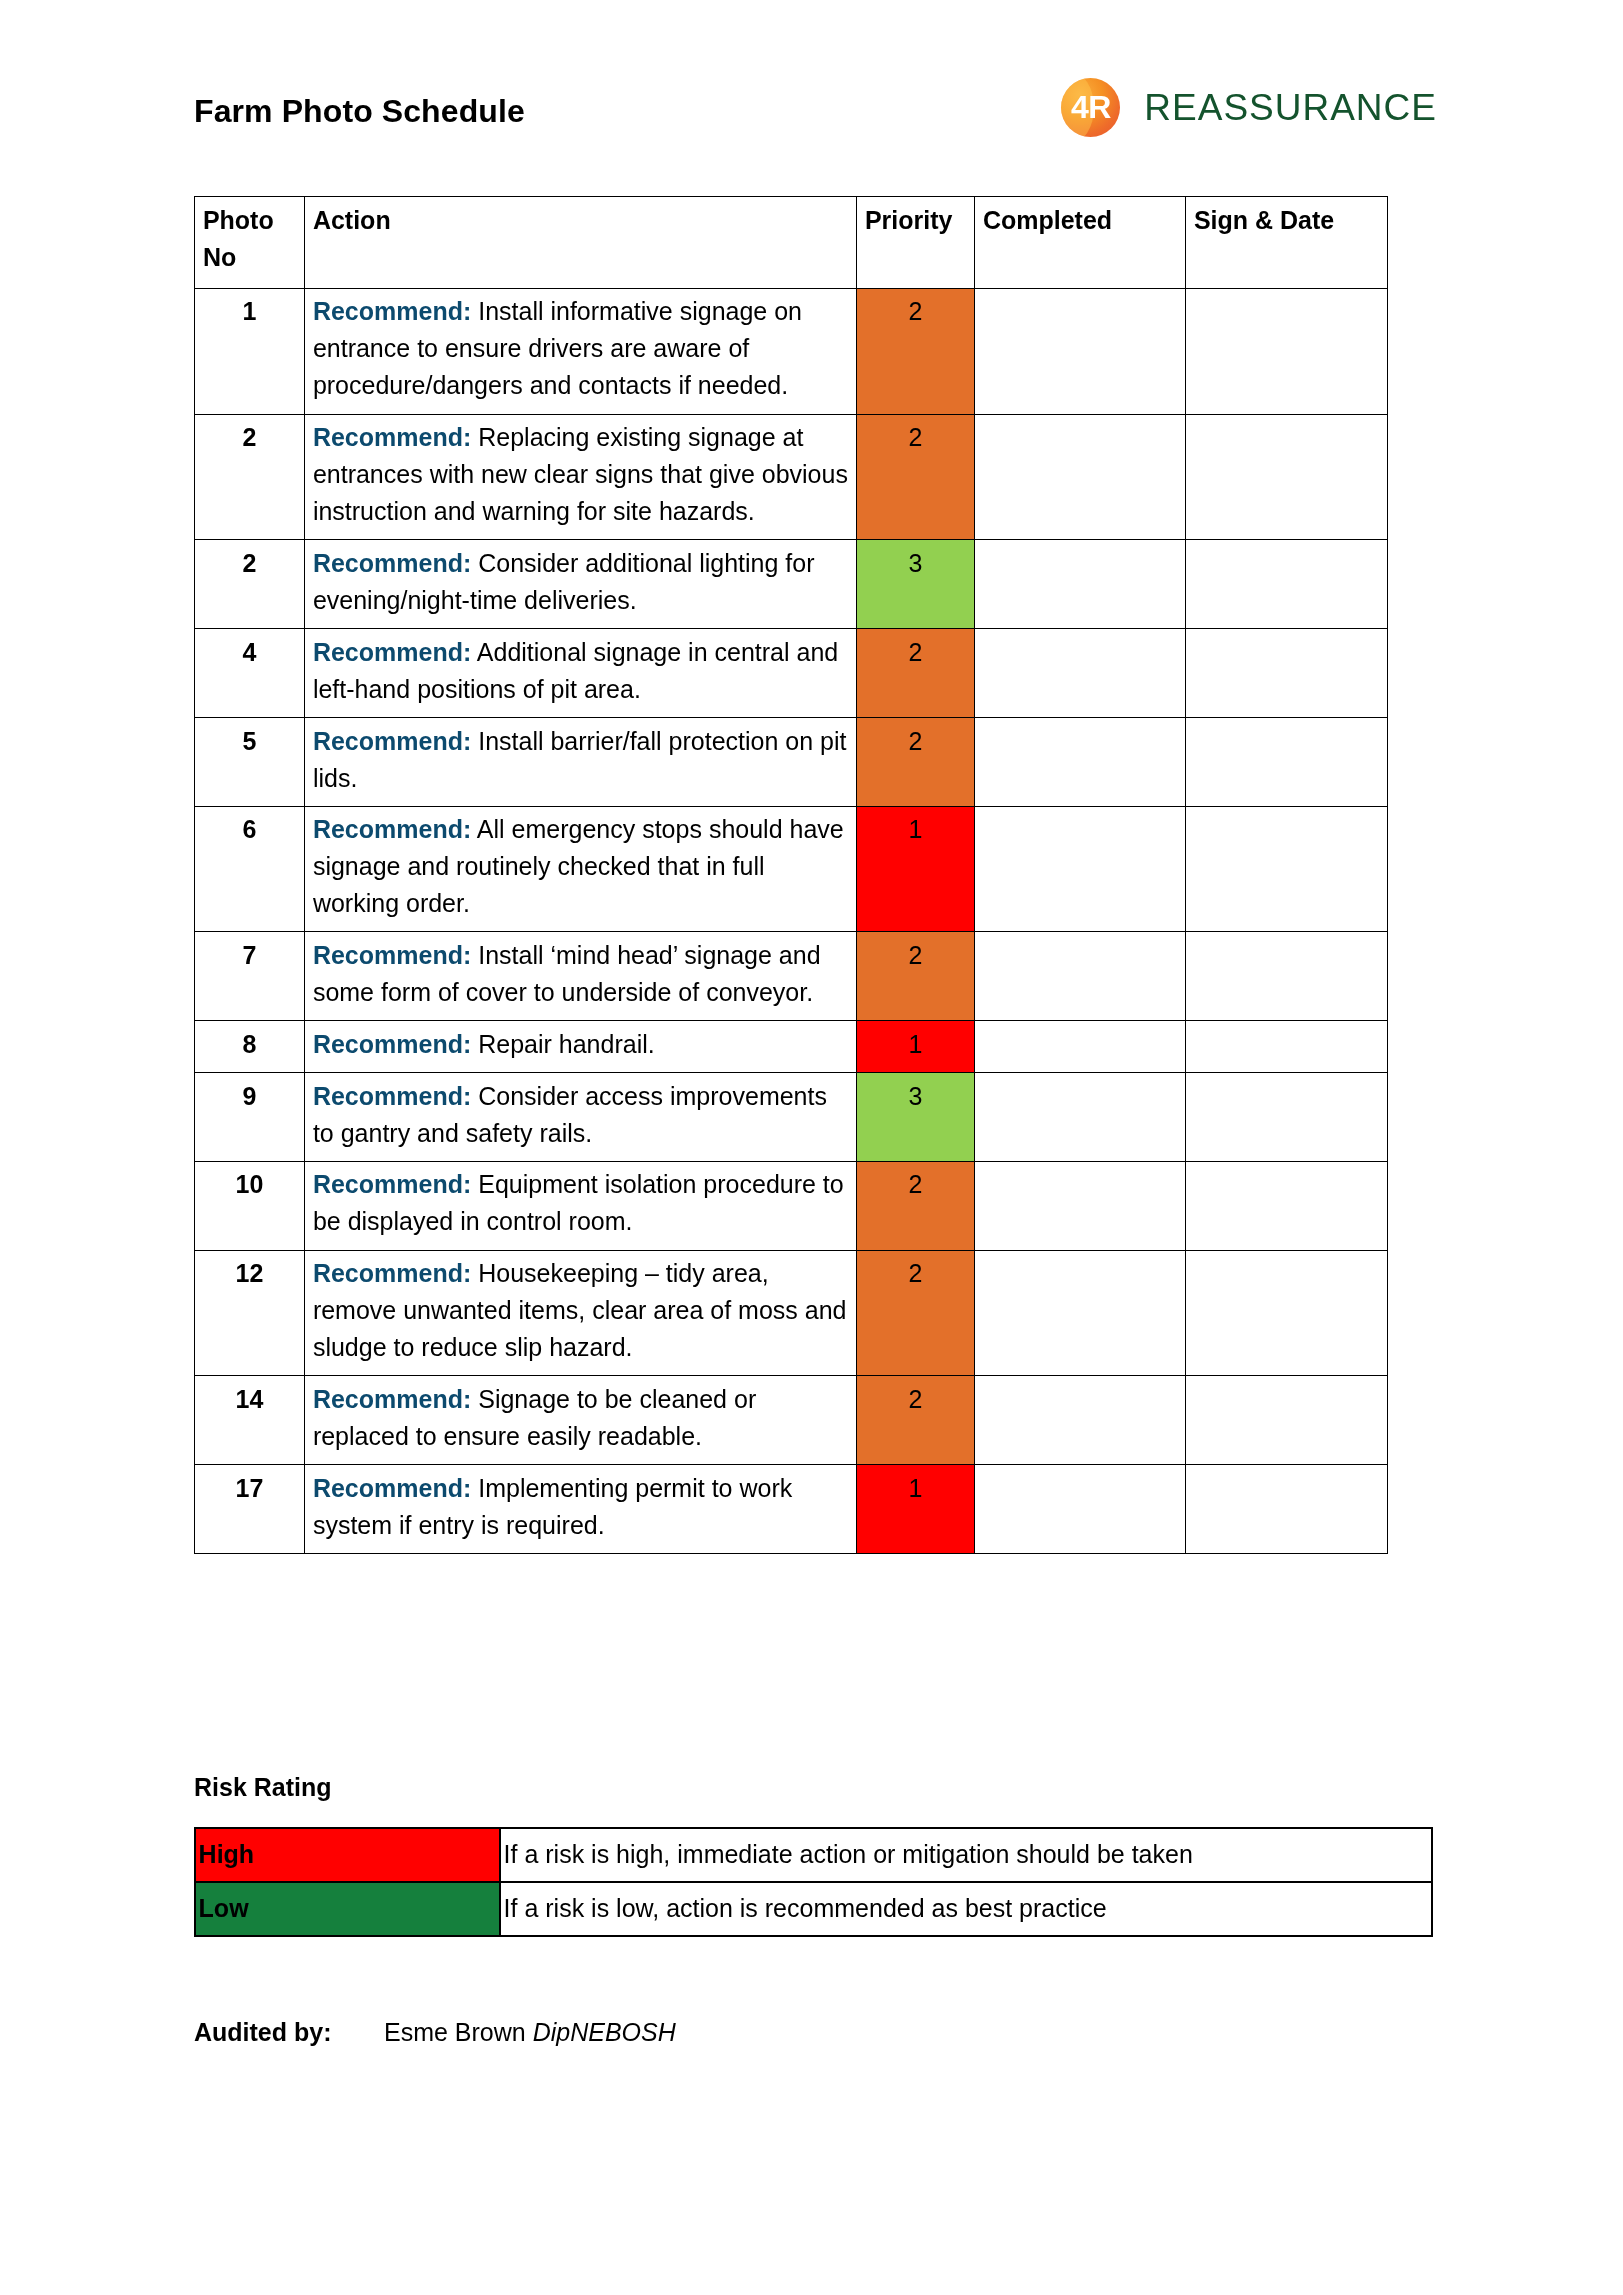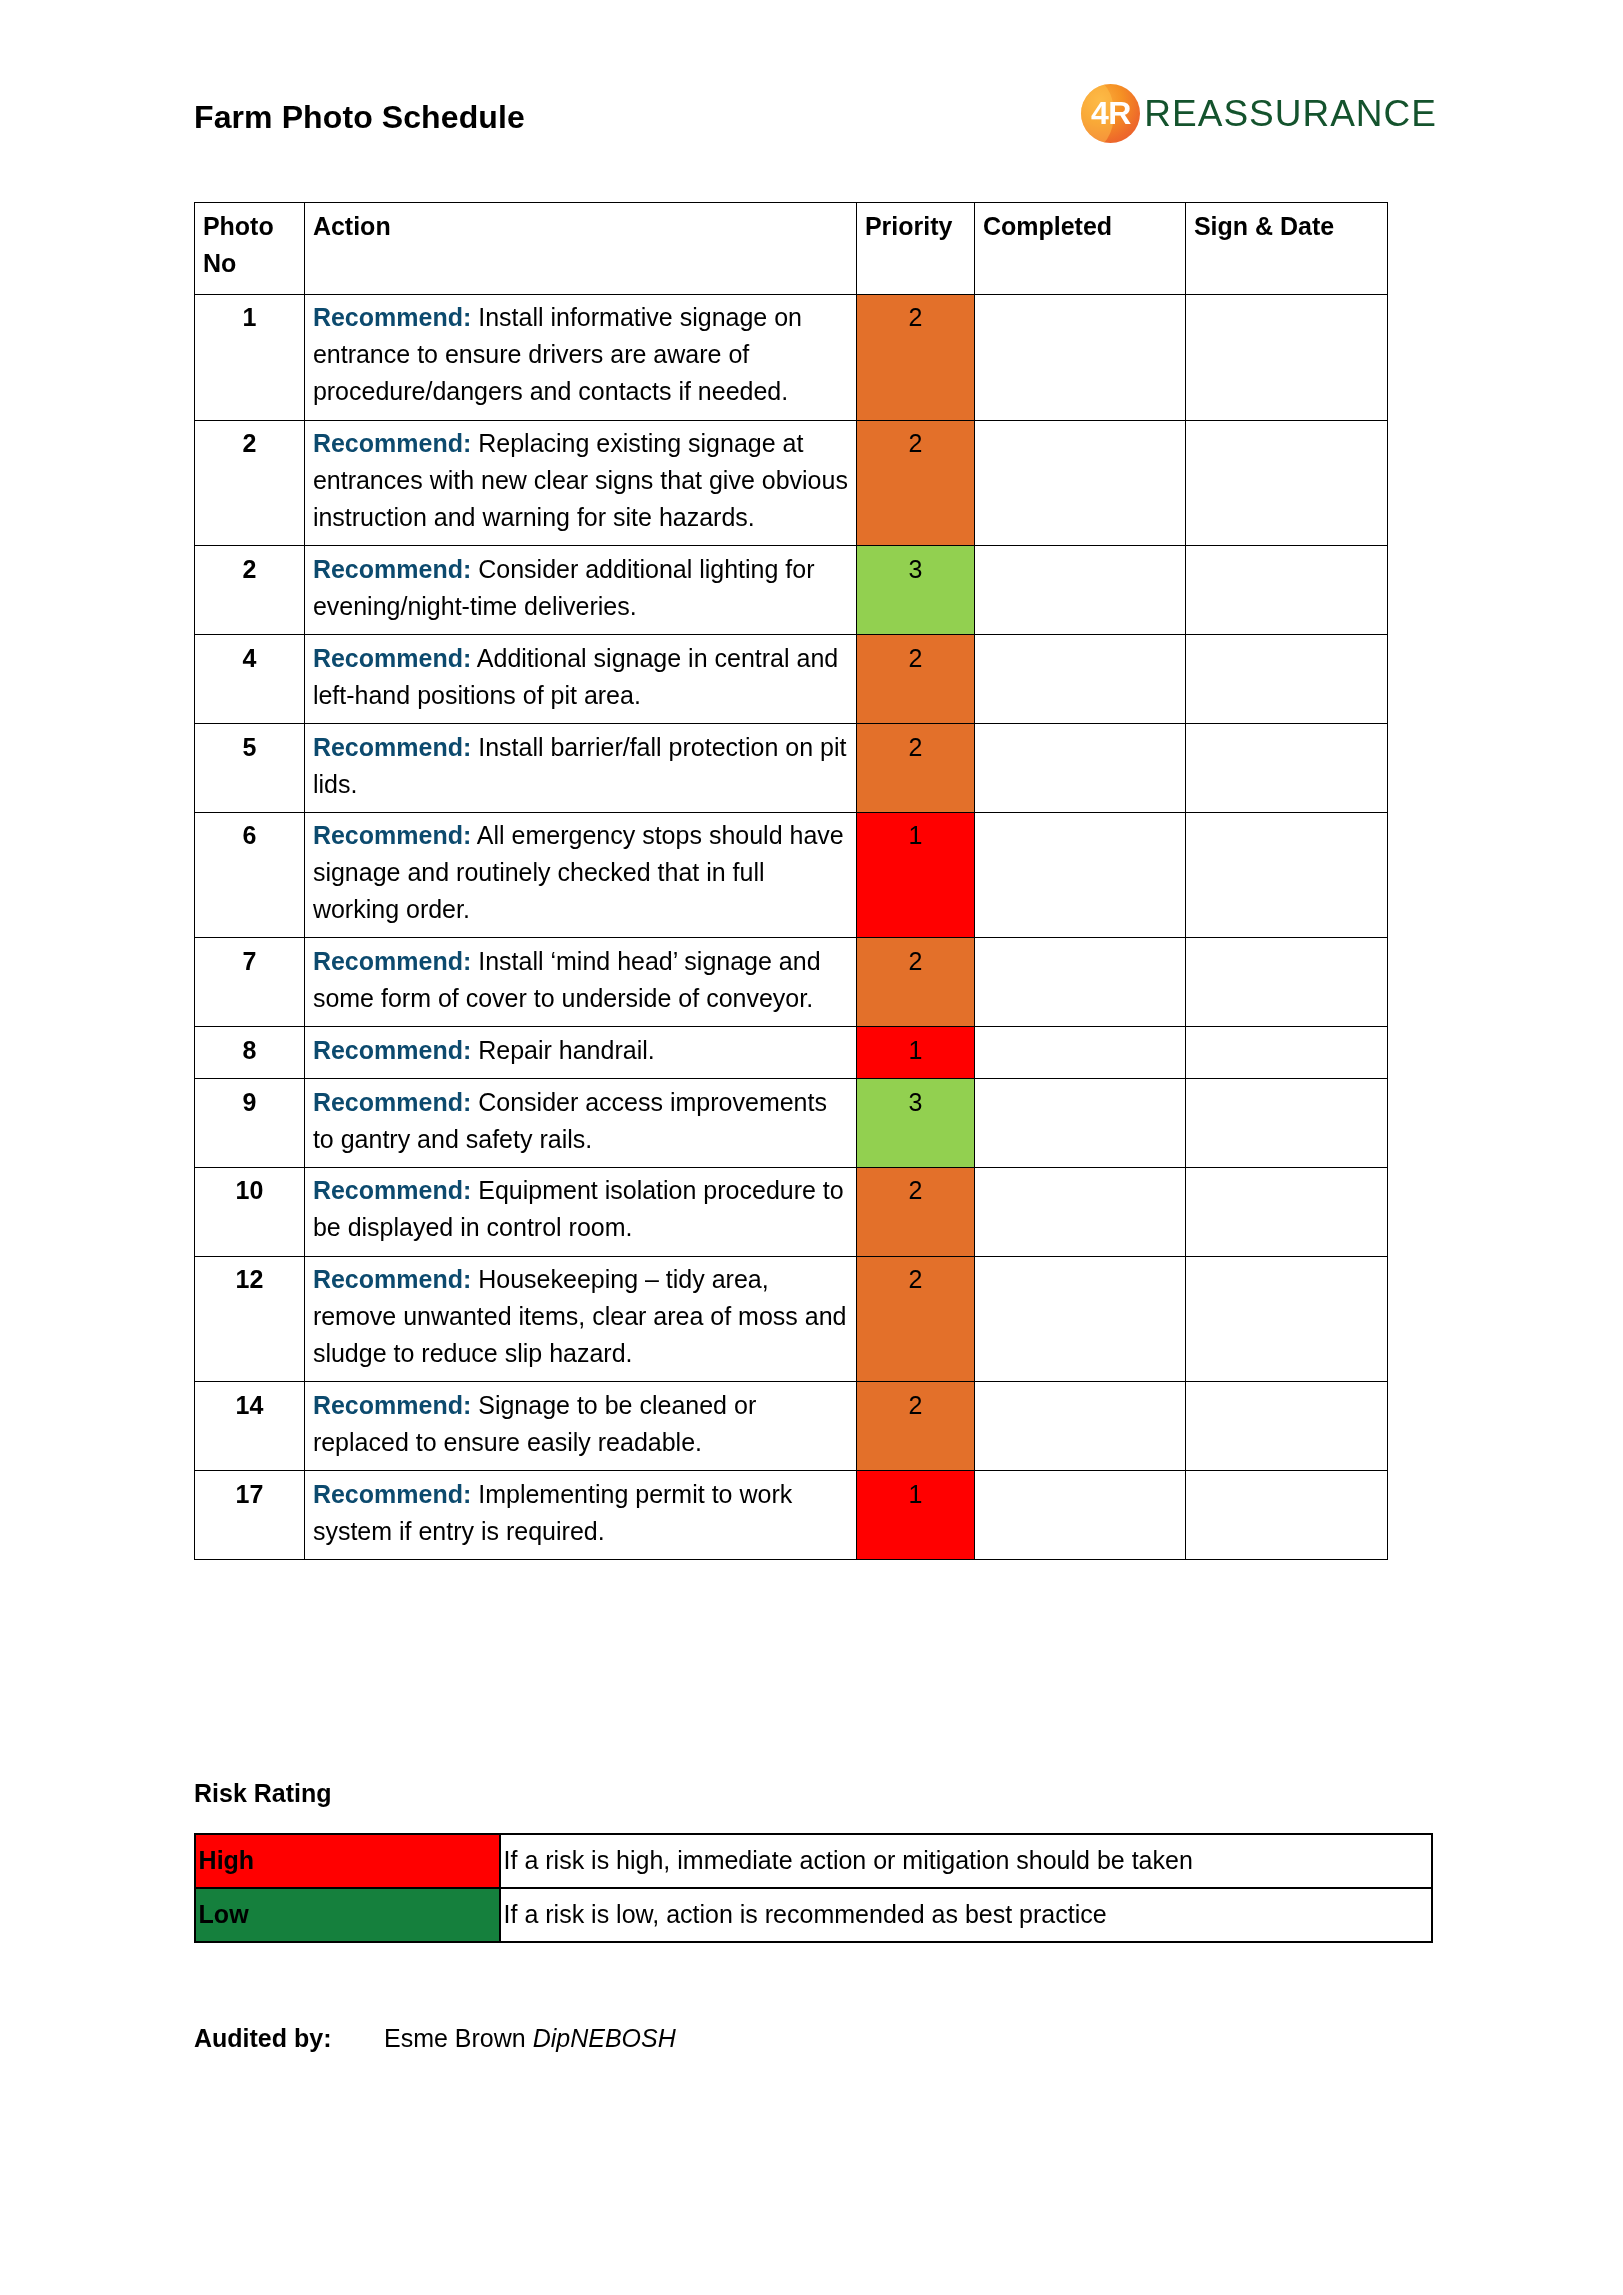--- a/index.html
+++ b/index.html
@@ -12,21 +12,21 @@
     width: 1623px;
     height: 2295px;
     font-family: "Liberation Sans", sans-serif;
     color: #000000;
     position: relative;
     overflow: hidden;
   }
 
   .page {
     position: absolute;
-    left: 0; top: 12px;
+    left: 0; top: 6px;
     width: 1623px;
     height: 1661px;
     background: #ffffff;
     text-decoration: underline;
   }
 
   
   .header {
     position: absolute;
     left: 194px;
@@ -42,21 +42,21 @@
     font-weight: bold;
     letter-spacing: 0.1px;
     white-space: nowrap;
   }
   .logo {
     position: absolute;
     right: 0;
     top: 0;
     display: flex;
     align-items: center;
-    gap: 4px;
+    gap: 24px;
     height: 77px;
   }
   .logo-badge {
     width: 59px;
     height: 59px;
     border-radius: 50%;
     background: radial-gradient(circle at 32% 28%, #FBB040 0%, #F59124 38%, #EE6B2A 70%, #E8542F 100%);
     position: relative;
     flex: 0 0 auto;
     overflow: hidden;

